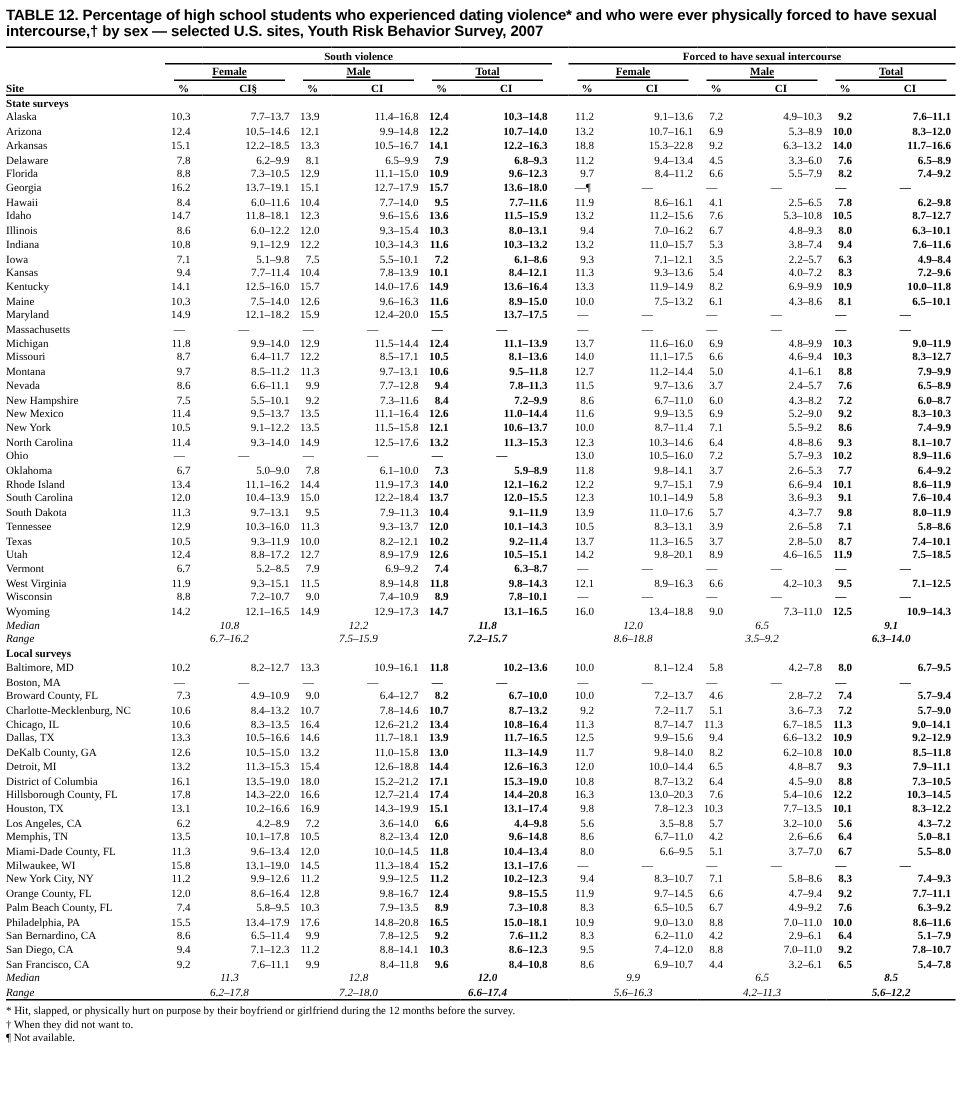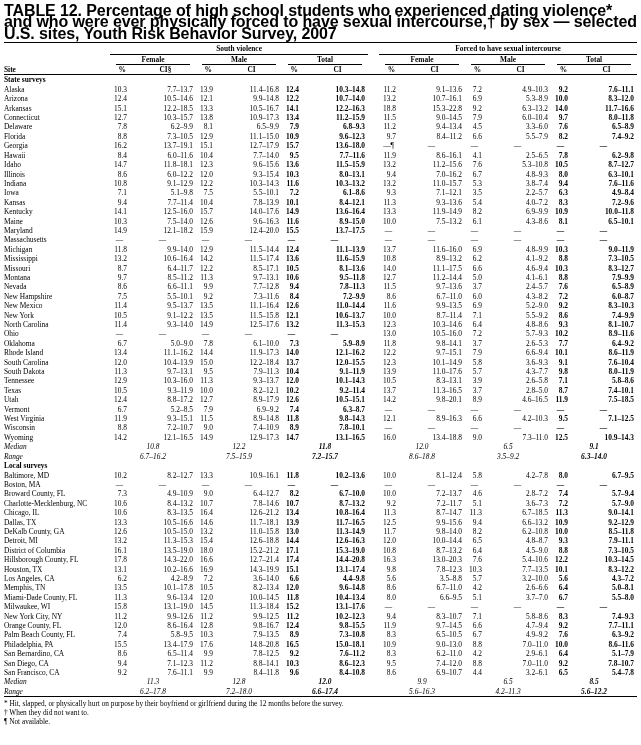--- a/index.html
+++ b/index.html
@@ -7,38 +7,38 @@
   body {
     width: 641px; height: 745px;
     padding: 5px 4px 0 4px;
     color: #000;
     font-family: "Liberation Serif", serif;
     overflow: hidden;
   }
   .title {
     font-family: "Liberation Sans", sans-serif;
     font-weight: bold;
-    font-size: 16px;
+    font-size: 10px;
     line-height: 11.4px;
     letter-spacing: -0.1px;
     margin-bottom: 3px;
     width: 633px;
   }
   table { border-collapse: collapse; table-layout: fixed; width: 633px; }
   th, td {
     margin: 0; padding: 0;
     font-size: 7.4px; line-height: 9.4px;
     vertical-align: bottom;
     font-weight: normal;
     white-space: nowrap;
   }
   thead th { font-weight: bold; }
   tr.toprow th { border-top: 1px solid #000; padding-top: 1px; }
   th.grp { text-align: center; border-bottom: 1px solid #000; }
-  th.sub { padding: 0 4px; }
+  th.sub { padding: 0 4px; text-decoration: underline; }
   th.sub div { text-align: center; border-bottom: 1px solid #000; margin: 0 2px; }
   tr.colhead th { border-bottom: 1px solid #000; }
   th.siteh { text-align: left; }
   th.pcth { text-align: right; padding-right: 9px; }
   th.cih { text-align: center; }
   td.site { text-align: left; }
   td.pct { text-align: right; padding-right: 8px; }
   td.ci { text-align: right; padding-right: 3px; }
   td.dash { text-align: center; padding-right: 6px; }
   td.sec { font-weight: bold; text-align: left; }
@@ -162,36 +162,20 @@
         <td class="ci b">12.2–16.3</td>
         <td class="gap"></td>
         <td class="pct">18.8</td>
         <td class="ci">15.3–22.8</td>
         <td class="pct">9.2</td>
         <td class="ci">6.3–13.2</td>
         <td class="pct b">14.0</td>
         <td class="ci b">11.7–16.6</td>
       </tr>
       <tr>
-        <td class="site">Connecticut</td>
-        <td class="pct">12.7</td>
-        <td class="ci">10.3–15.7</td>
-        <td class="pct">13.8</td>
-        <td class="ci">10.9–17.3</td>
-        <td class="pct b">13.4</td>
-        <td class="ci b">11.2–15.9</td>
-        <td class="gap"></td>
-        <td class="pct">11.5</td>
-        <td class="ci">9.0–14.5</td>
-        <td class="pct">7.9</td>
-        <td class="ci">6.0–10.4</td>
-        <td class="pct b">9.7</td>
-        <td class="ci b">8.0–11.8</td>
-      </tr>
-      <tr>
         <td class="site">Delaware</td>
         <td class="pct">7.8</td>
         <td class="ci">6.2–9.9</td>
         <td class="pct">8.1</td>
         <td class="ci">6.5–9.9</td>
         <td class="pct b">7.9</td>
         <td class="ci b">6.8–9.3</td>
         <td class="gap"></td>
         <td class="pct">11.2</td>
         <td class="ci">9.4–13.4</td>
@@ -400,36 +384,20 @@
         <td class="ci">11.5–14.4</td>
         <td class="pct b">12.4</td>
         <td class="ci b">11.1–13.9</td>
         <td class="gap"></td>
         <td class="pct">13.7</td>
         <td class="ci">11.6–16.0</td>
         <td class="pct">6.9</td>
         <td class="ci">4.8–9.9</td>
         <td class="pct b">10.3</td>
         <td class="ci b">9.0–11.9</td>
-      </tr>
-      <tr>
-        <td class="site">Mississippi</td>
-        <td class="pct">13.2</td>
-        <td class="ci">10.6–16.4</td>
-        <td class="pct">14.2</td>
-        <td class="ci">11.5–17.4</td>
-        <td class="pct b">13.6</td>
-        <td class="ci b">11.6–15.9</td>
-        <td class="gap"></td>
-        <td class="pct">10.8</td>
-        <td class="ci">8.9–13.2</td>
-        <td class="pct">6.2</td>
-        <td class="ci">4.1–9.2</td>
-        <td class="pct b">8.8</td>
-        <td class="ci b">7.3–10.5</td>
       </tr>
       <tr>
         <td class="site">Missouri</td>
         <td class="pct">8.7</td>
         <td class="ci">6.4–11.7</td>
         <td class="pct">12.2</td>
         <td class="ci">8.5–17.1</td>
         <td class="pct b">10.5</td>
         <td class="ci b">8.1–13.6</td>
         <td class="gap"></td>

